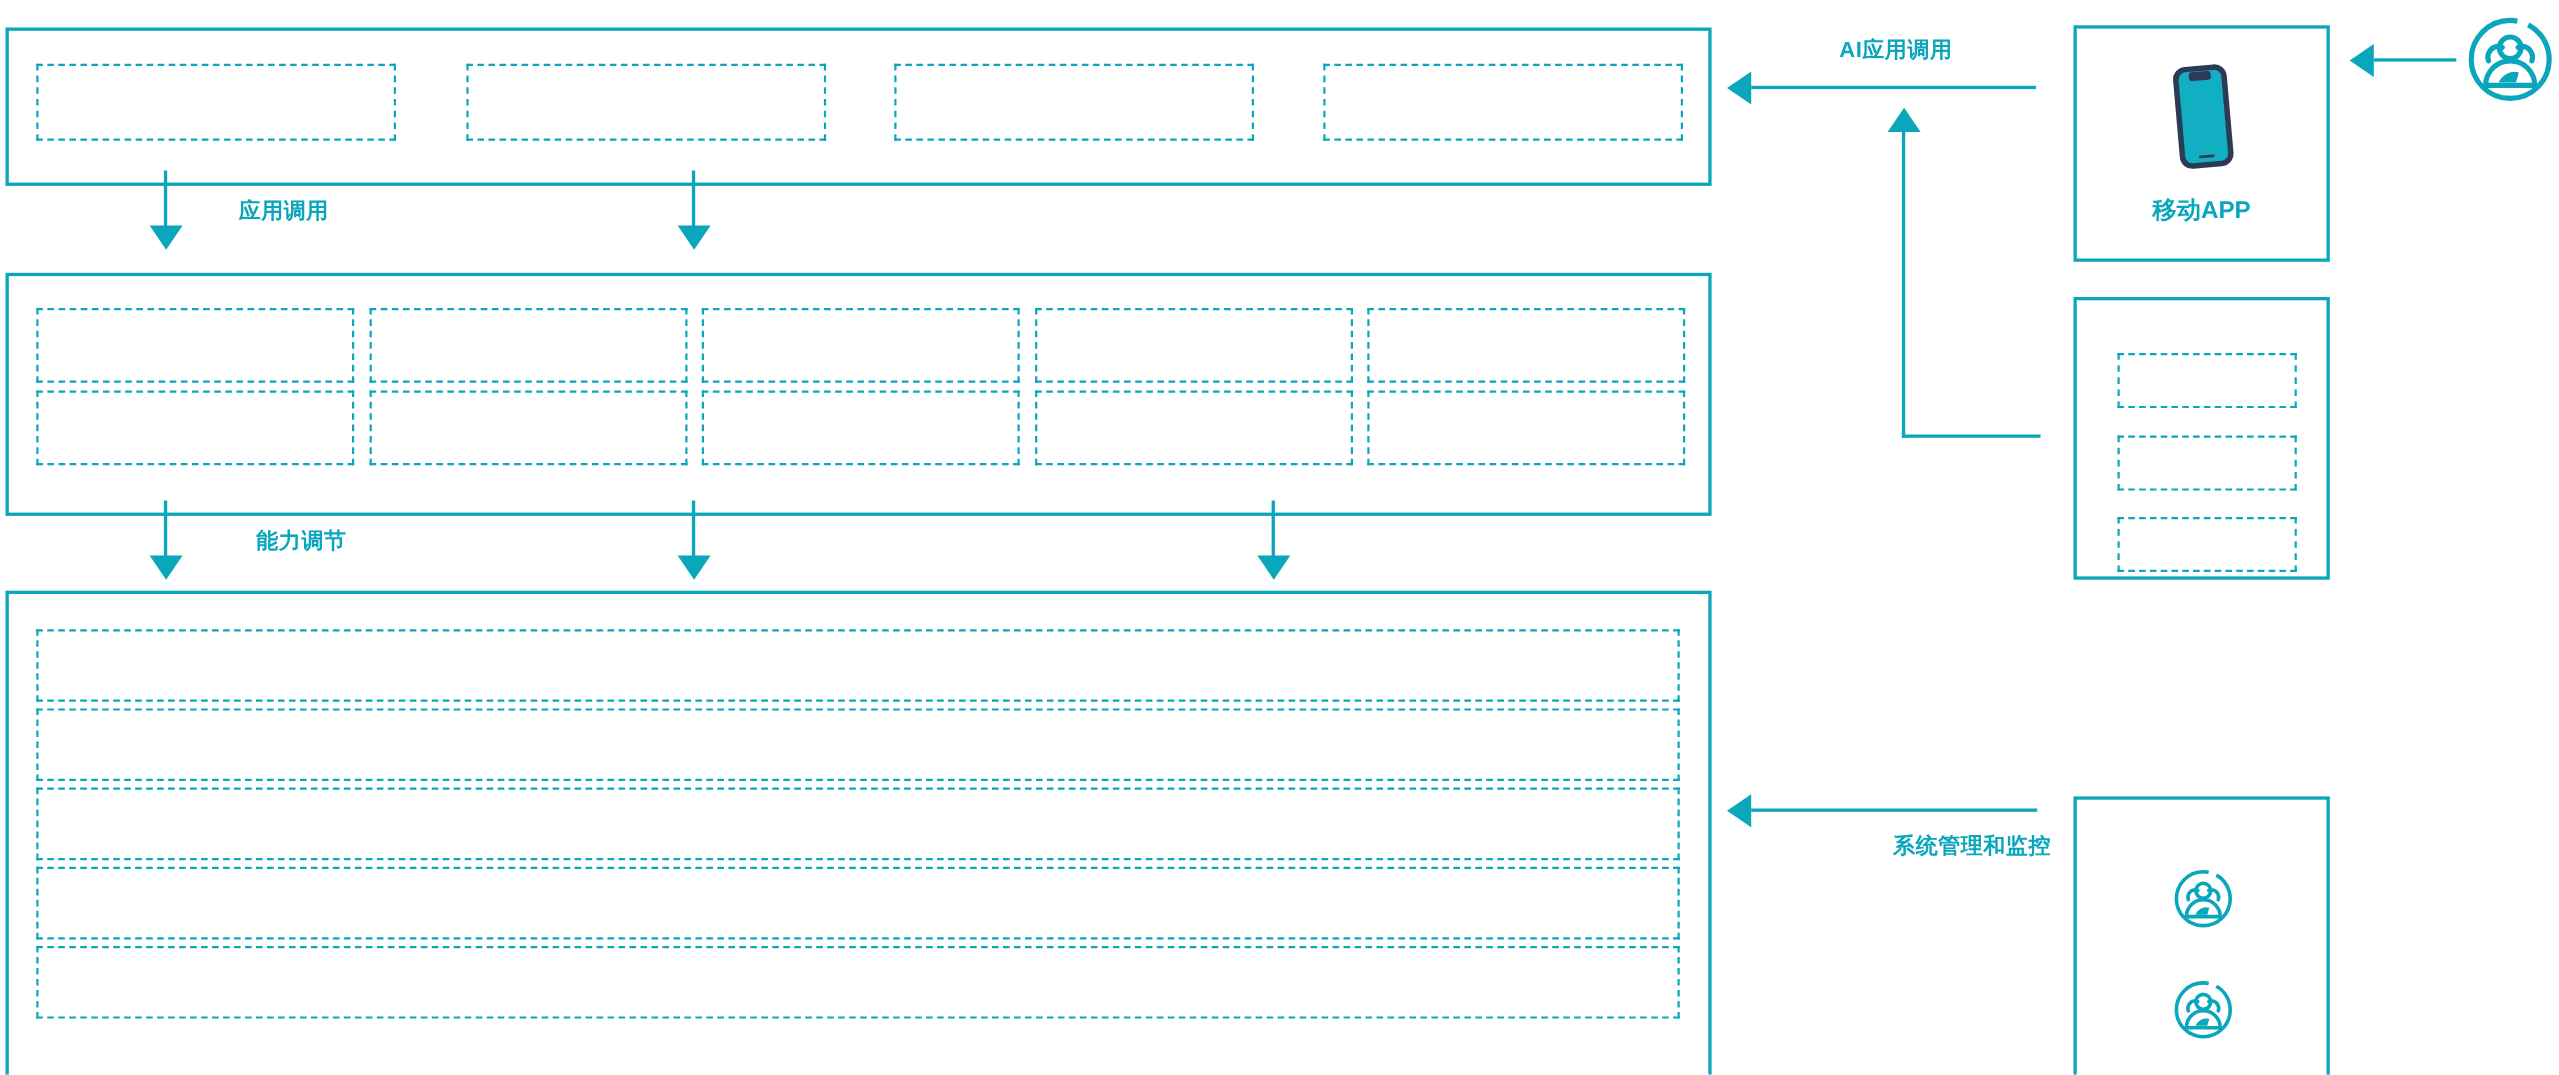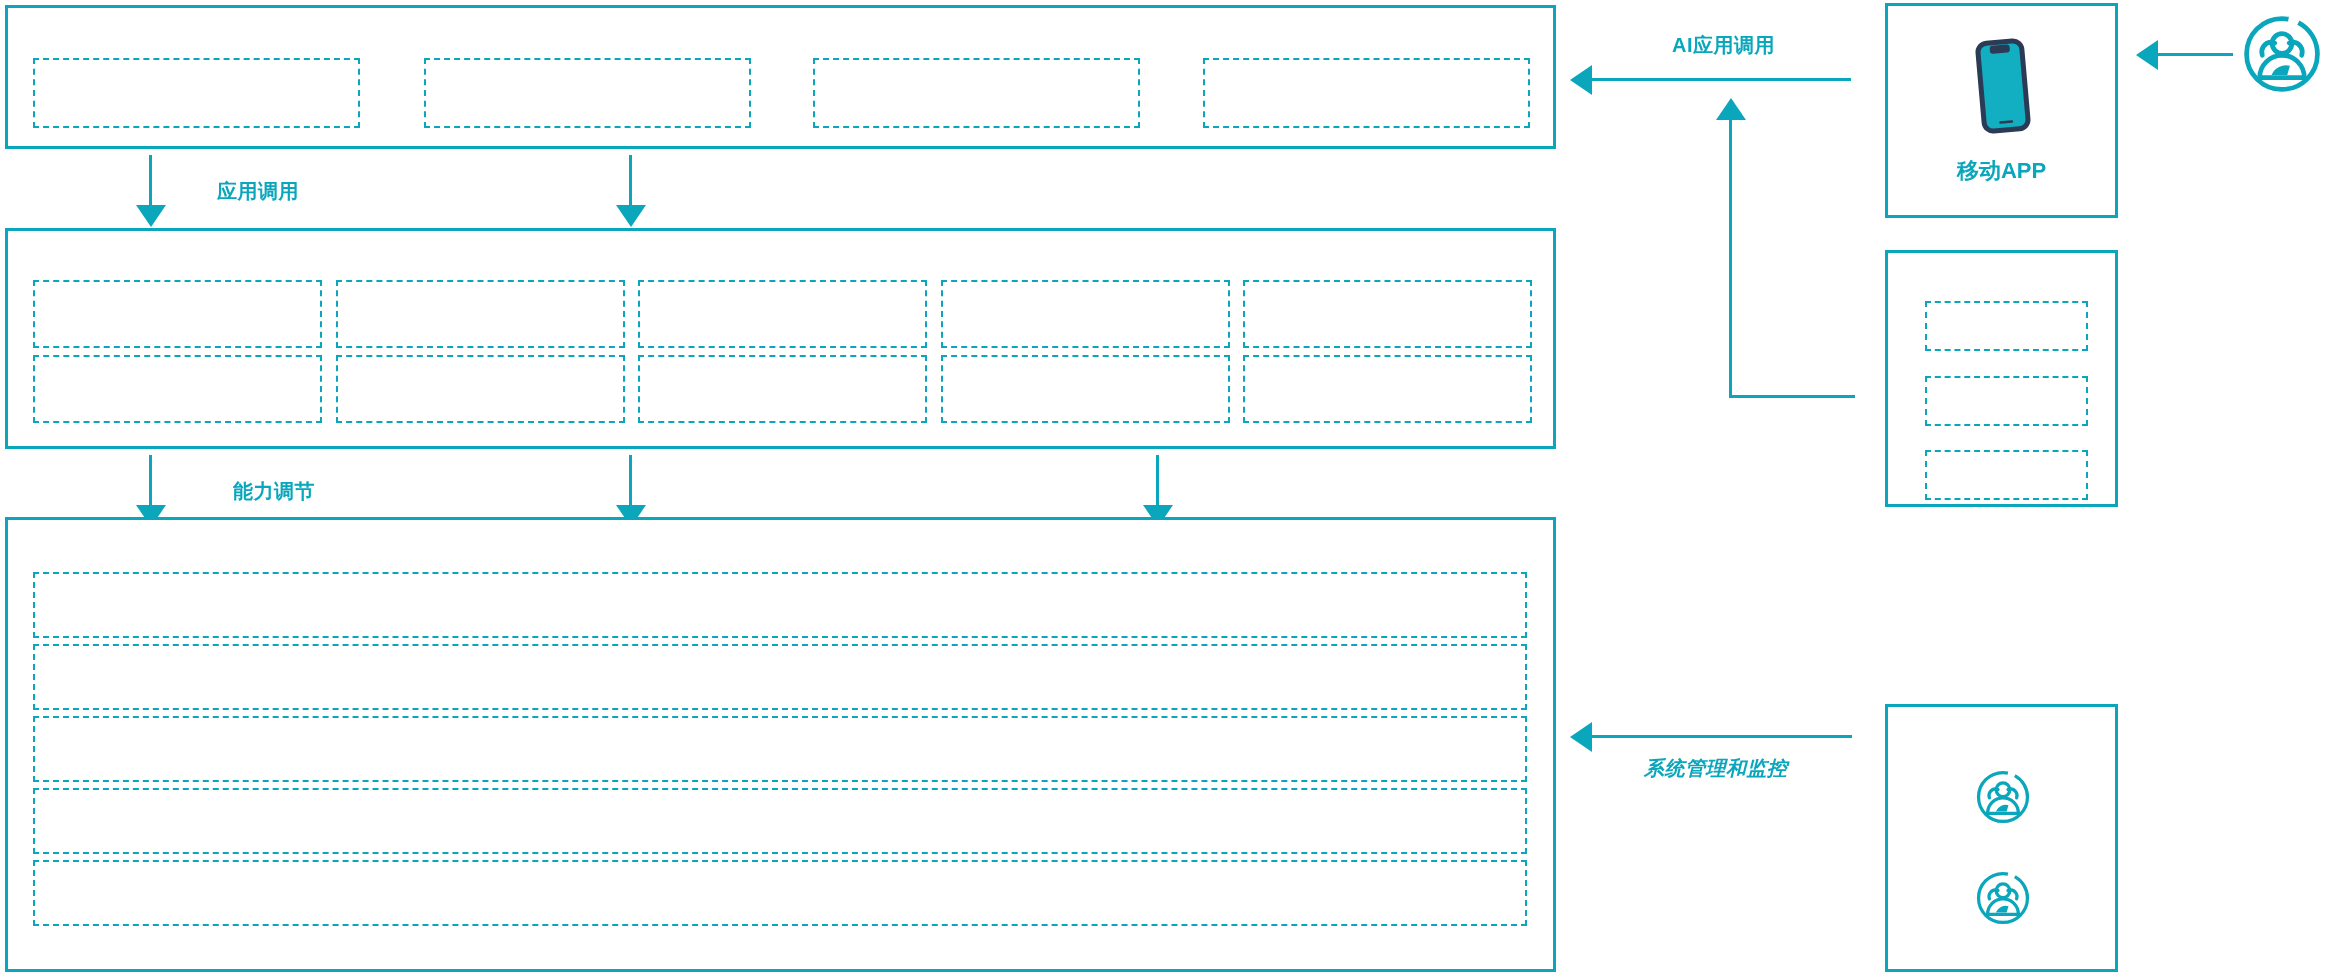--- a/index.html
+++ b/index.html
@@ -13,20 +13,21 @@
     height:977px;
     background:#ffffff;
     overflow:hidden;
   }
   
   .panel{
     position:absolute;
     box-sizing:border-box;
     border:3px solid #0AA6BC;
     background:#ffffff;
+    margin-top:20px;
   }
   
   .dbox{
     position:absolute;
     box-sizing:border-box;
     border:2px dashed #0AA6BC;
     background:#ffffff;
   }
   
   .vline{
@@ -135,21 +136,21 @@
   <div class="hline" style="left:1592px;top:78px;width:259px;"></div>
   <div class="arrow-left" style="left:1570px;top:65px;"></div>
   <div class="flow-label" style="left:1672px;top:32px;">AI应用调用</div>
 
   <div class="vline" style="left:1729px;top:120px;height:278px;"></div>
   <div class="arrow-up" style="left:1716px;top:98px;"></div>
   <div class="hline" style="left:1729px;top:395px;width:126px;"></div>
 
   <div class="hline" style="left:1592px;top:735px;width:260px;"></div>
   <div class="arrow-left" style="left:1570px;top:722px;"></div>
-  <div class="flow-label" style="left:1644px;top:755px;font-style:italic;">系统管理和监控</div>
+  <div class="flow-label" style="left:1721px;top:755px;">系统管理和监控</div>
 
   <div class="panel" style="left:1885px;top:3px;width:233px;height:215px;">
     <span class="icon-wrap" style="left:79px;top:26px;">
       <svg width="72" height="108" viewBox="0 0 72 108" xmlns="http://www.w3.org/2000/svg">
         <g transform="rotate(-5 36 54)">
           <rect x="14" y="10" width="44" height="88" rx="9" ry="9" fill="#12AFC2" stroke="#2B3A55" stroke-width="5"></rect>
           <path d="M29 13 h14 a3 3 0 0 1 3 3 v2 a3 3 0 0 1 -3 3 h-14 a3 3 0 0 1 -3 -3 v-2 a3 3 0 0 1 3 -3 z" fill="#2B3A55"></path>
           <rect x="29" y="89" width="14" height="2.5" rx="1.2" fill="#2B3A55"></rect>
         </g>
       </svg>

